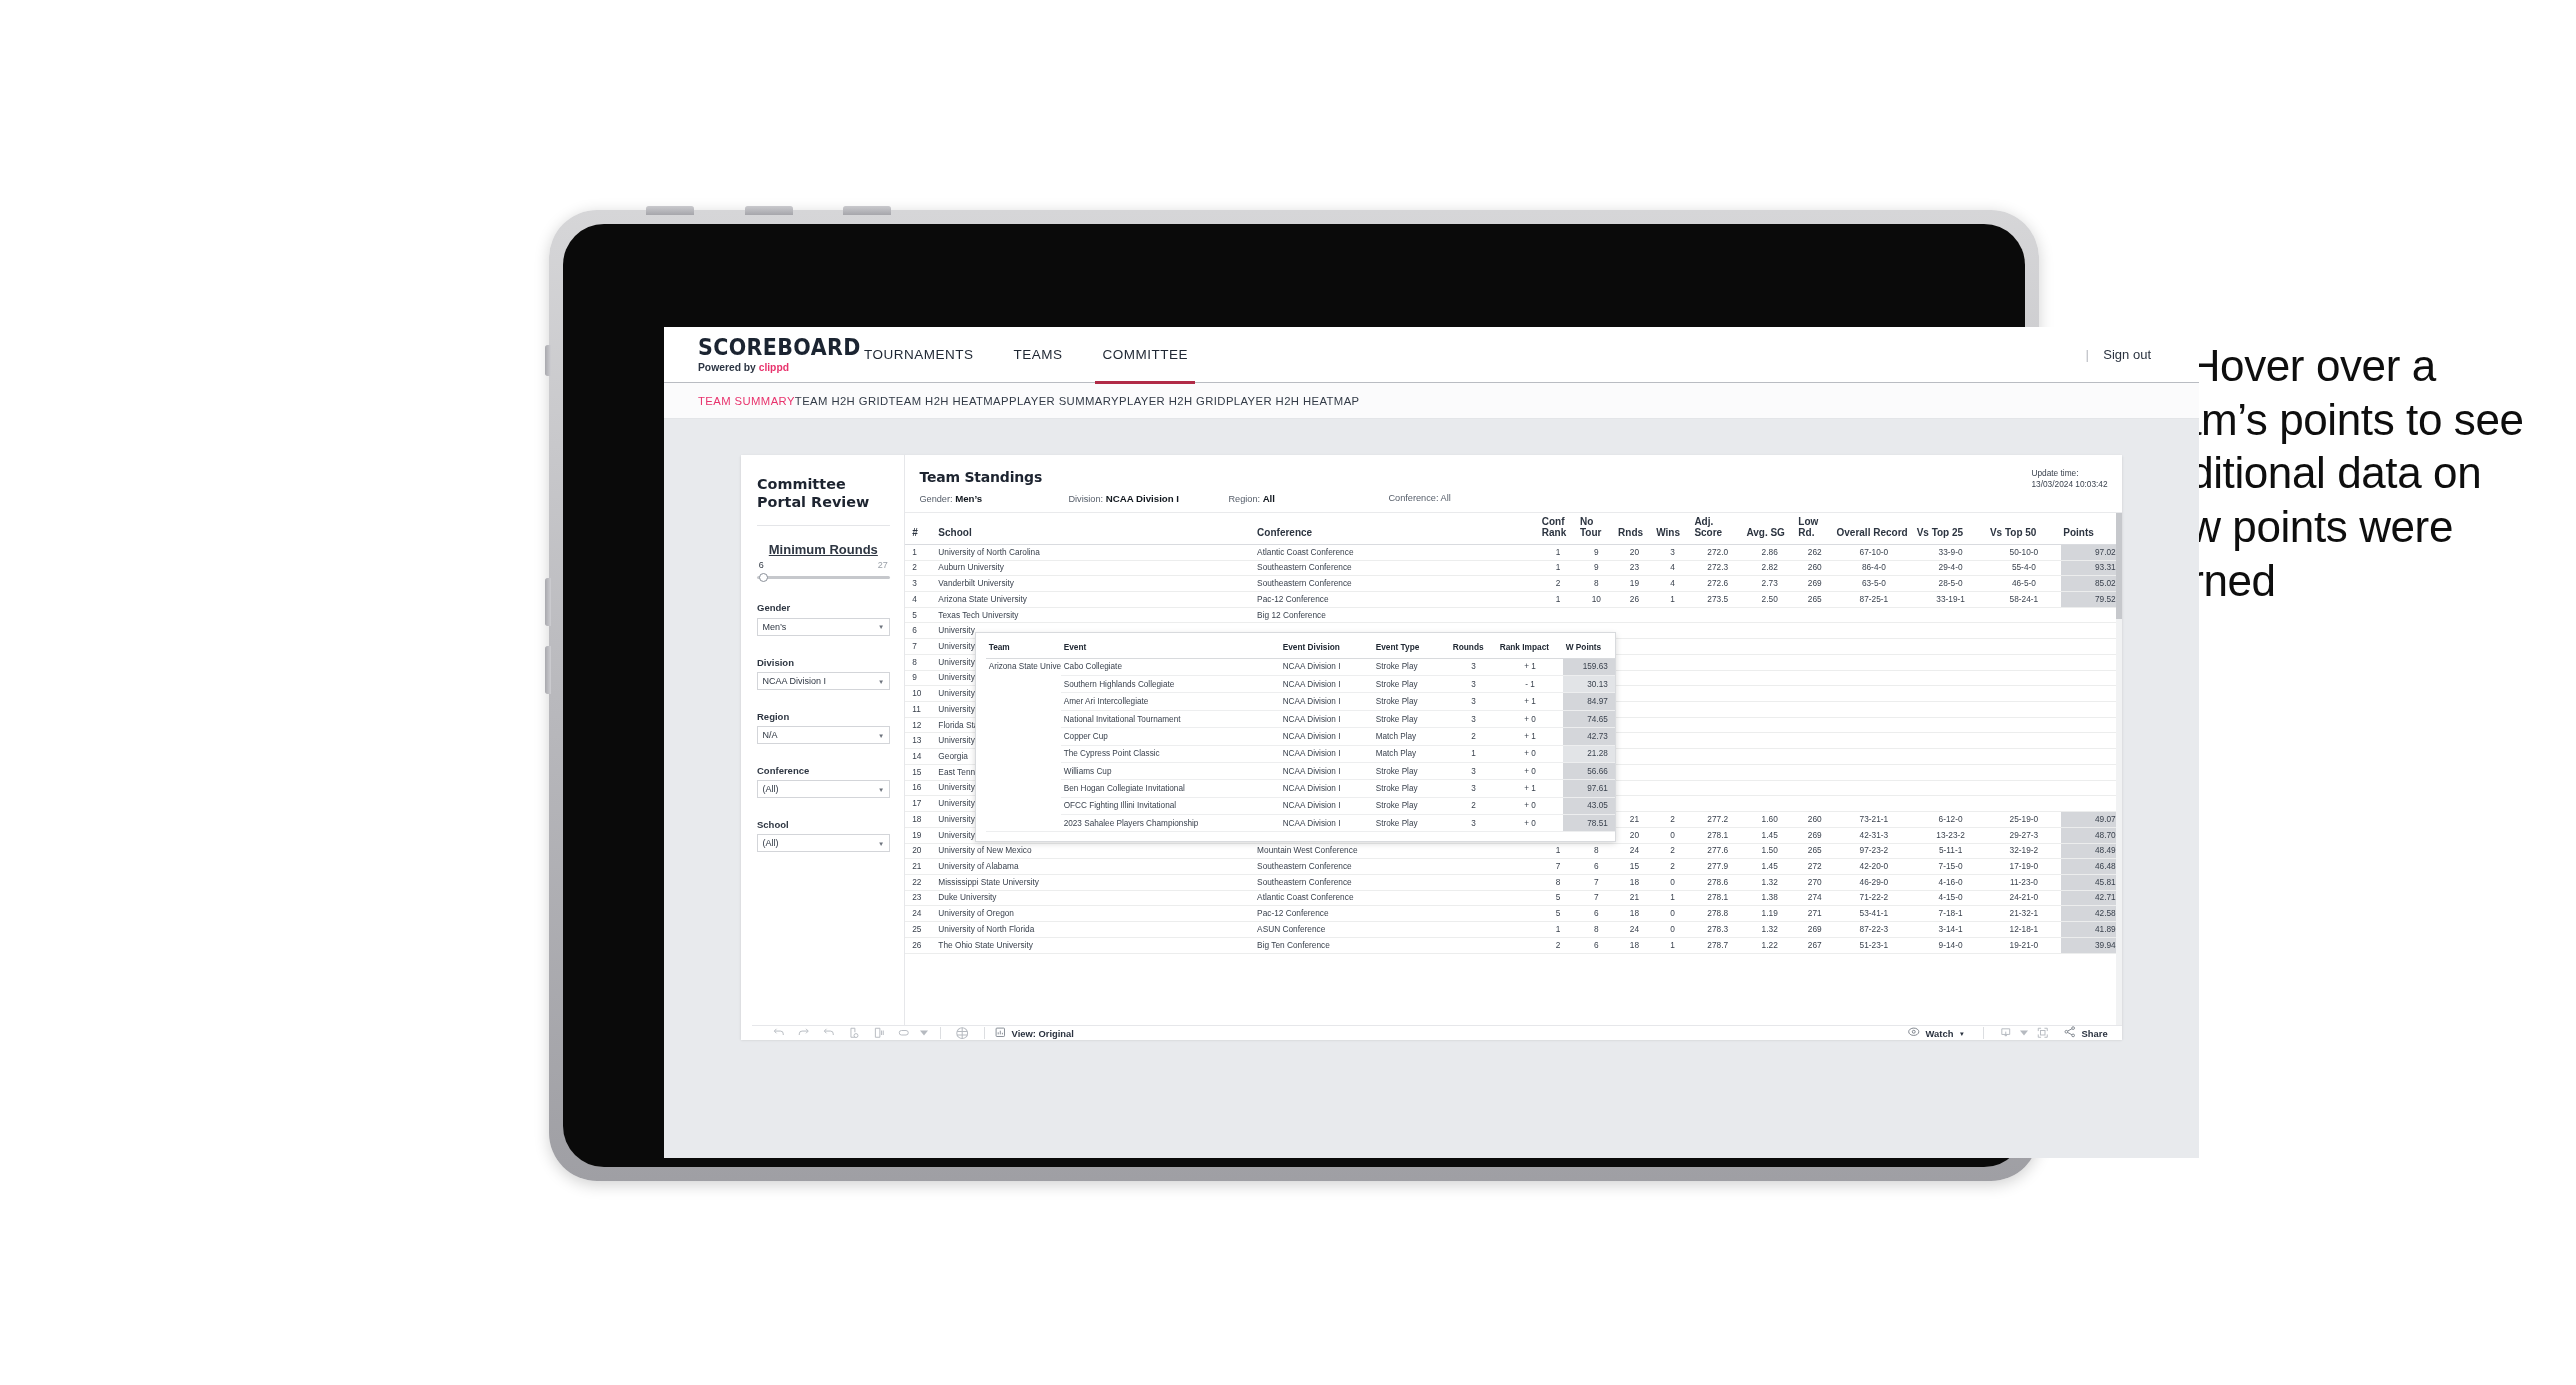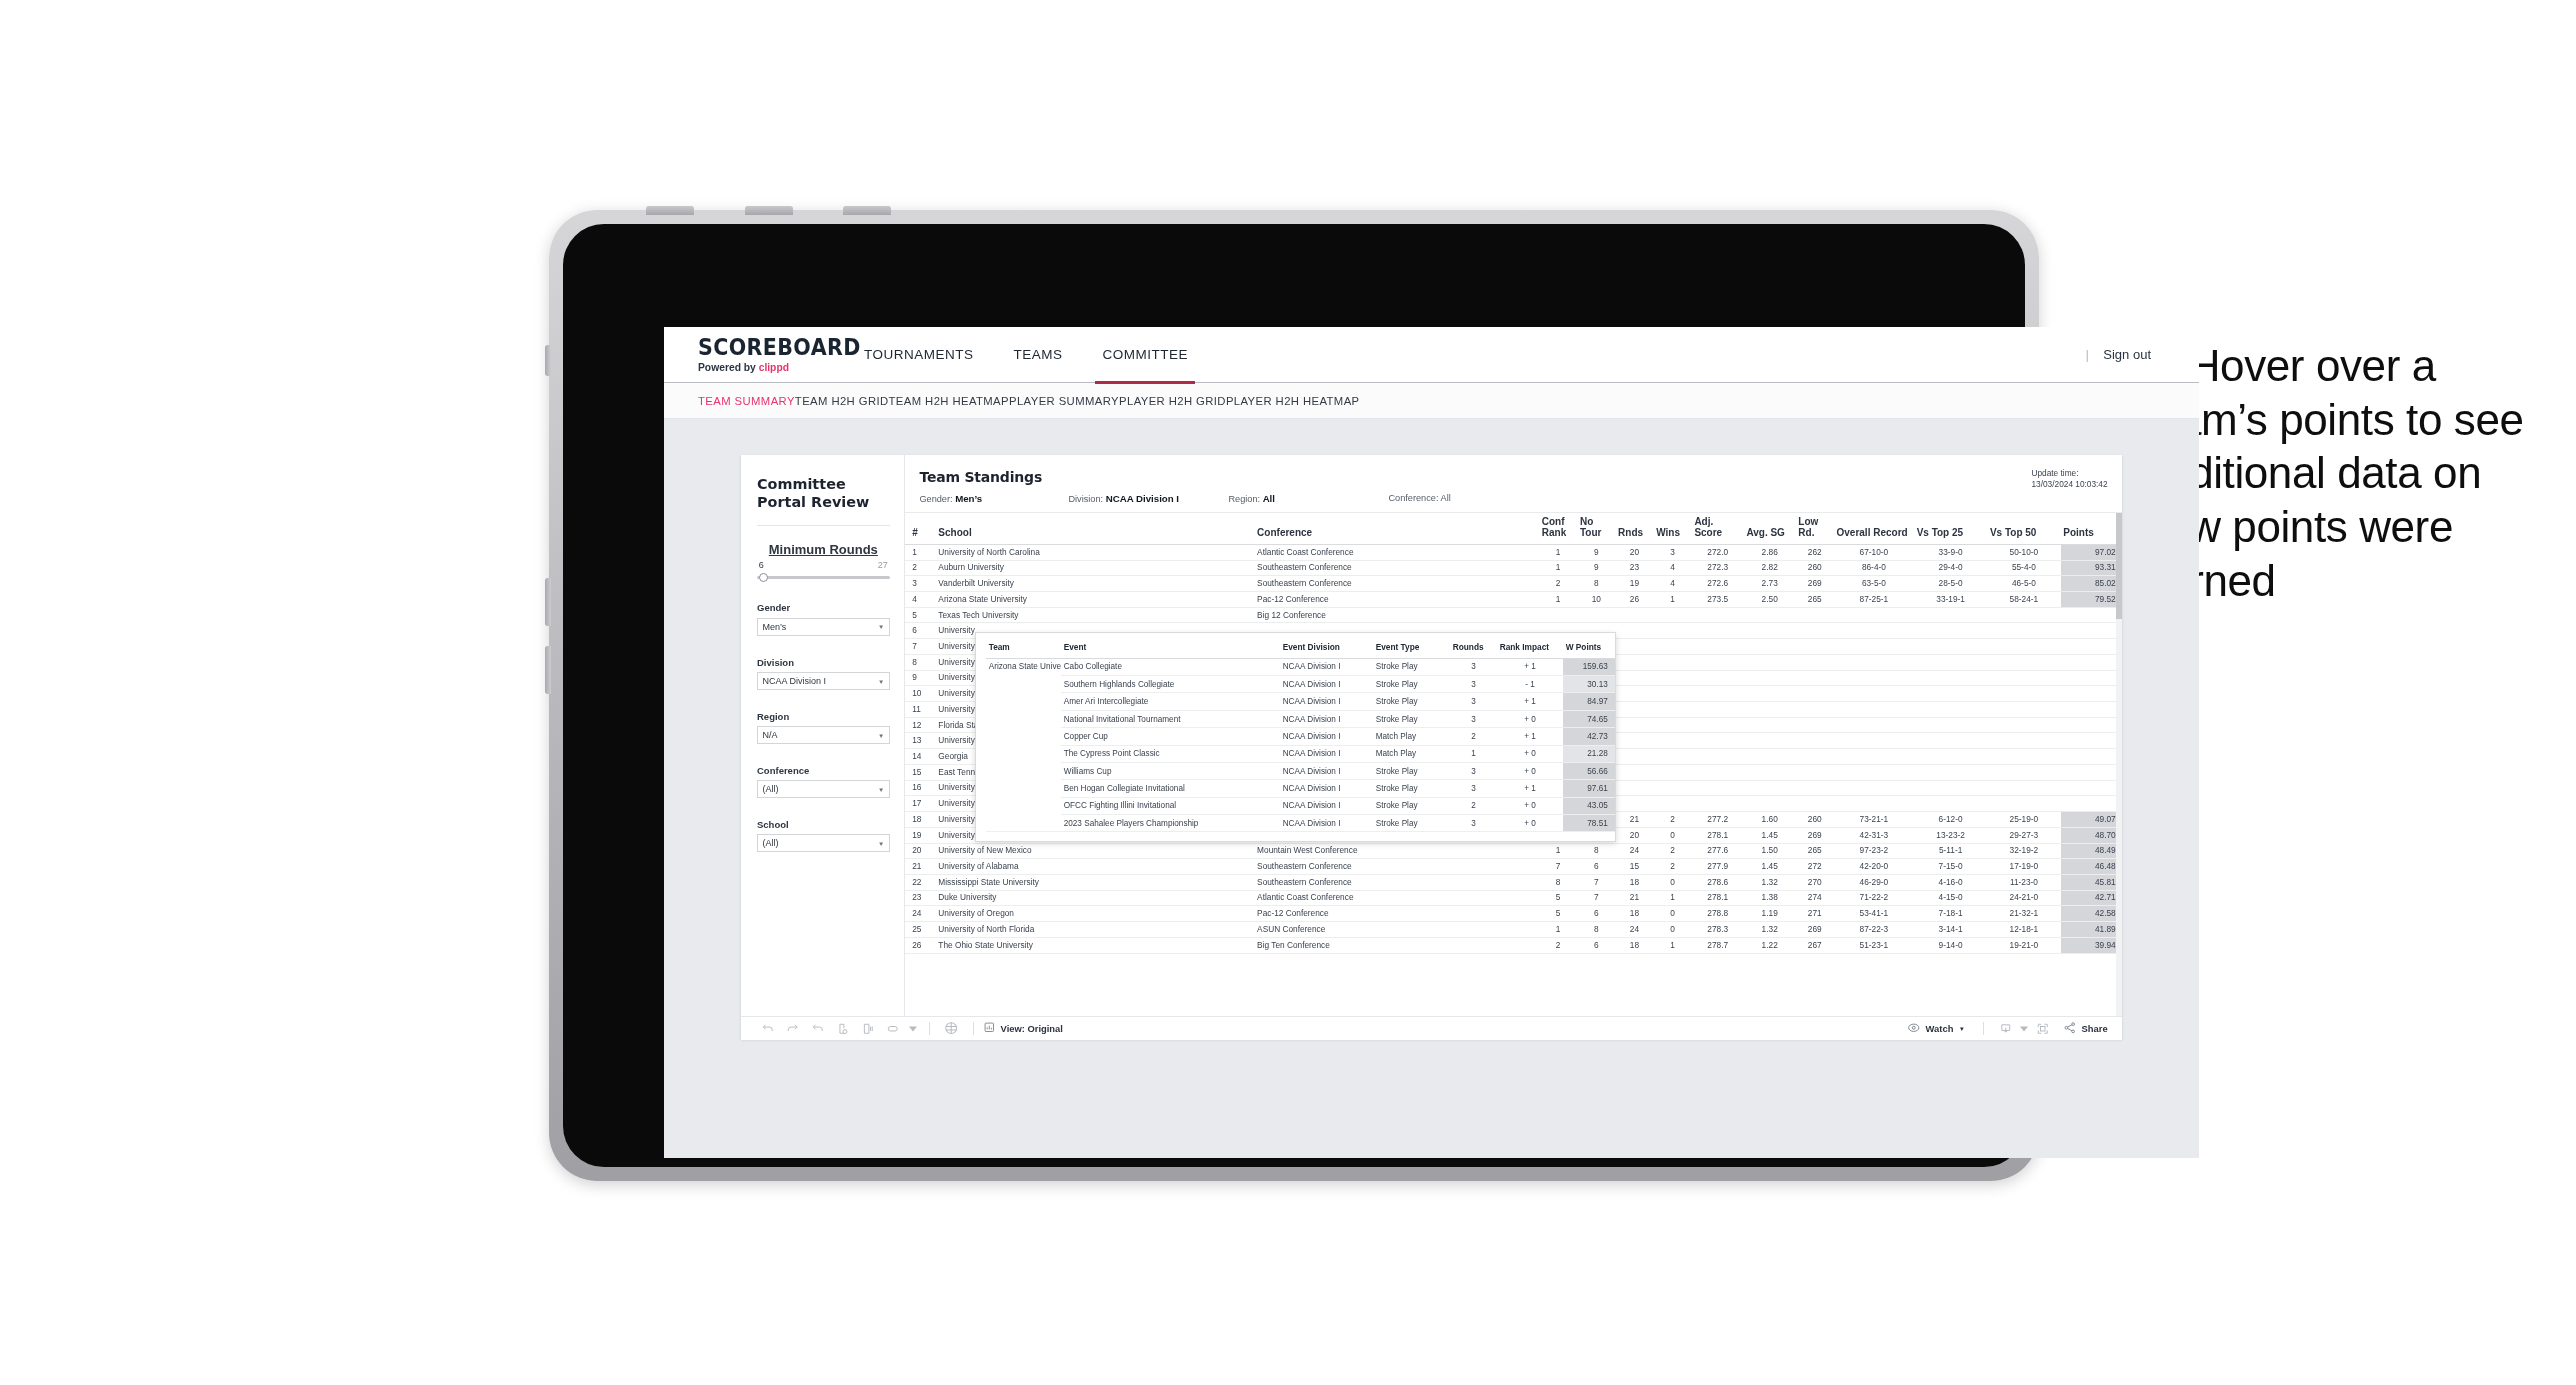--- a/index.html
+++ b/index.html
@@ -200,23 +200,23 @@
   .t-div { width: 93px; }
   .t-type { width: 77px; }
   .t-rnd { width: 47px; text-align: center; }
   .t-imp { width: 66px; text-align: center; }
   .t-pts { width: 52px; text-align: right; padding-right: 7.2px !important; }
   td.wp { background: #d4d6da; color: #262d38; }
   td.wp.lite { background: #e2e4e7; }
 
   
   #toolbar {
-    height: 24px; border-top: 0.9px solid #e6e7ea;
+    height: 15px; border-top: 0.9px solid #e6e7ea;
     display: flex; align-items: center; padding: 0 14.4px;
-    gap: 0; background: #fff;
+    gap: 0; background: #fff; margin-left: 11px;
   }
   .tb { display: flex; align-items: center; justify-content: center; width: 25px; height: 21.5px; color: #b6bac0; cursor: pointer; }
   .tbsep { width: 0.9px; height: 12.6px; background: #dcdee1; margin: 0 9px; }
   .tbtext { display: flex; align-items: center; gap: 5.4px; font-size: 9.4px; font-weight: 700; color: #2b3340; cursor: pointer; }
   #tbright { margin-left: auto; display: flex; align-items: center; gap: 0; }
 
   
   #annotation {
     position: absolute; left: 2141px; top: 339px; width: 422px;
     font-family: "Liberation Sans", sans-serif;

